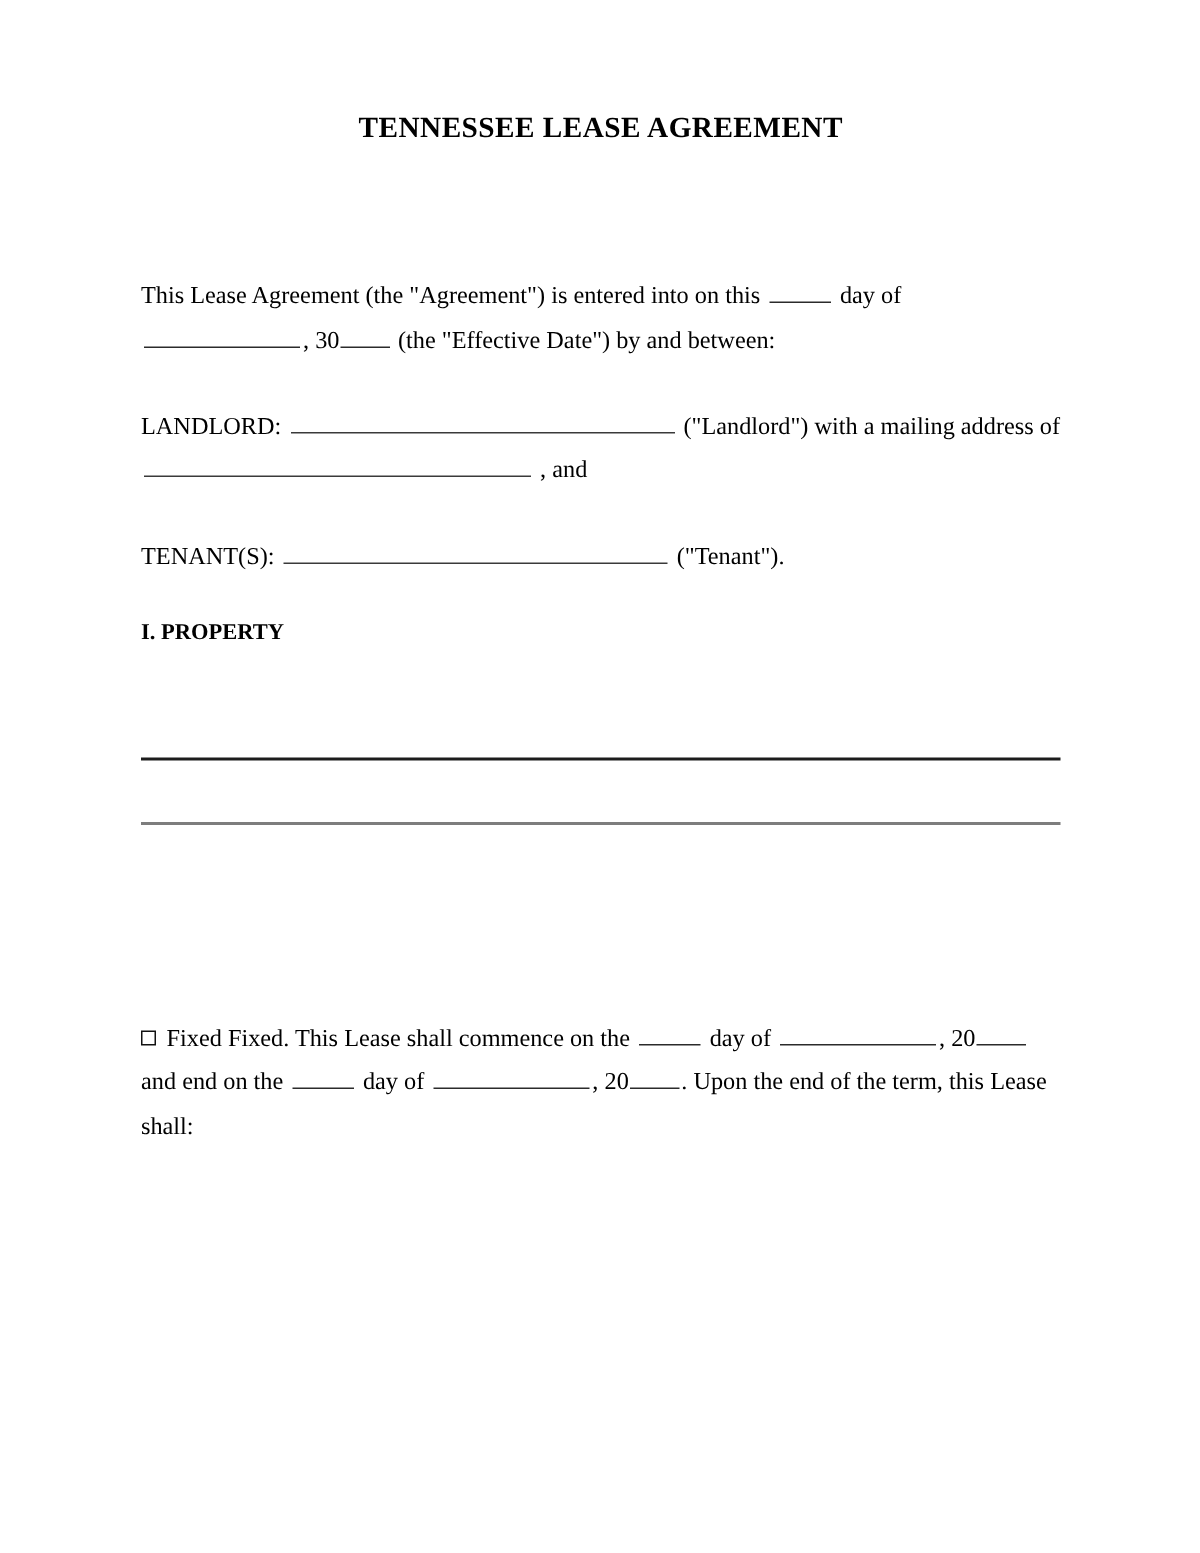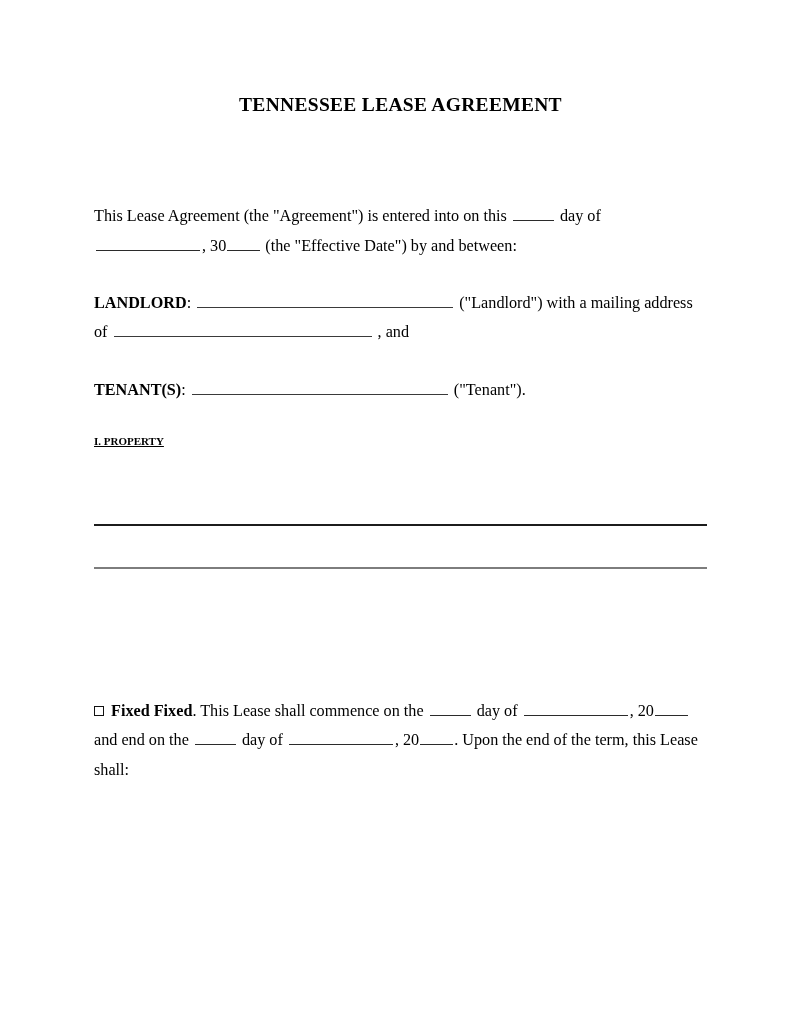--- a/index.html
+++ b/index.html
@@ -22,43 +22,42 @@
     left: 94px;
     top: 0;
     width: 613px;
   }
   .doc-title {
     text-align: center;
     font-size: 19.5px;
     font-weight: bold;
     letter-spacing: 0.3px;
     margin: 0;
-    padding-top: 93px;
+    padding-top: 74px;
     line-height: 1.2;
   }
   .para {
     font-size: 16.2px;
     line-height: 29.3px;
     text-align: left;
     margin: 0;
   }
   .spacer-after-title { height: 86px; }
   .spacer-sm  { height: 22px; }
   .spacer-md  { height: 28px; }
   .spacer-lg  { height: 40px; }
   .spacer-xxl { height: 72px; }
 
   .heading {
-    font-size: 11px;
+    font-size: 15px;
     font-weight: bold;
     line-height: 29.3px;
     margin: 0;
-    text-decoration: underline;
   }
-  .lbl-bold { font-weight: bold; }
+  .lbl-bold { font-weight: normal; }
 
   
   .blank {
     display: inline-block;
     vertical-align: baseline;
     border-bottom: 1.6px solid #3a3a3a;
     height: 0.78em;
     margin: 0 2px;
   }
   .blank-name    { width: 256px; }

